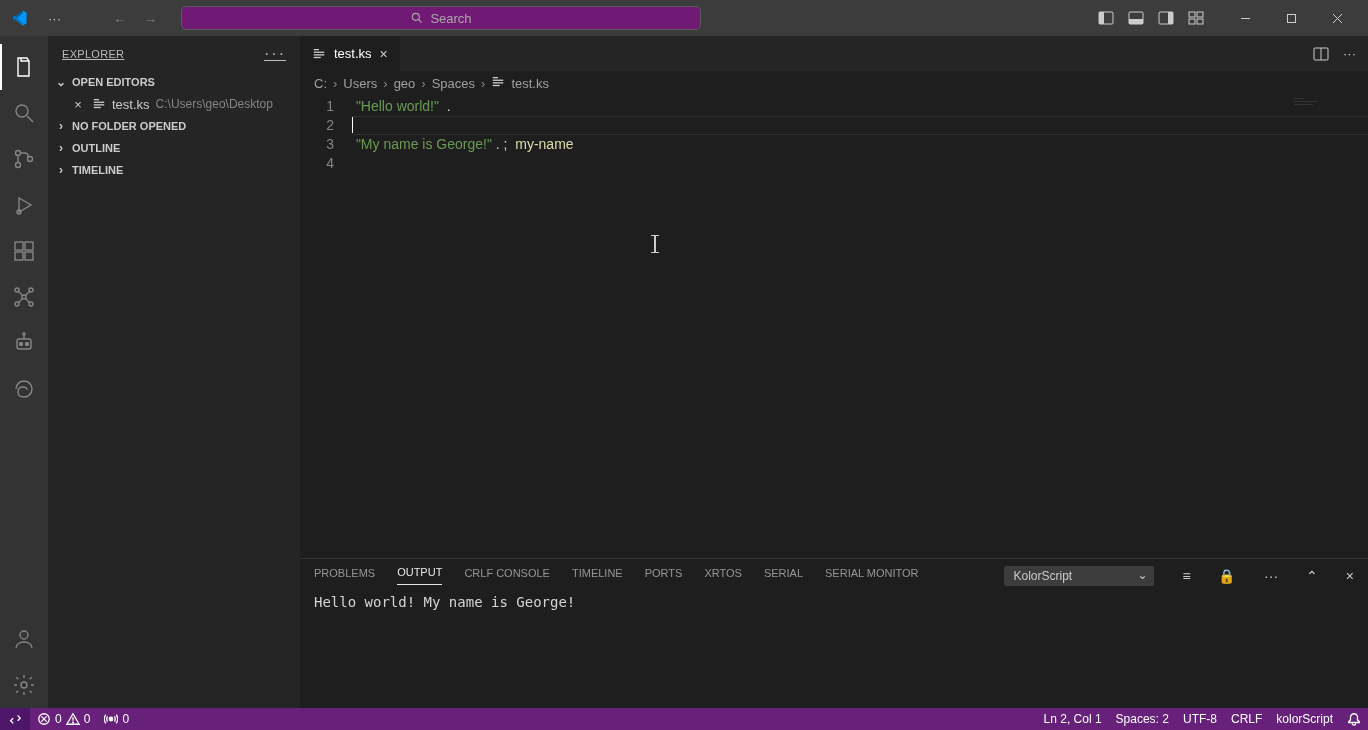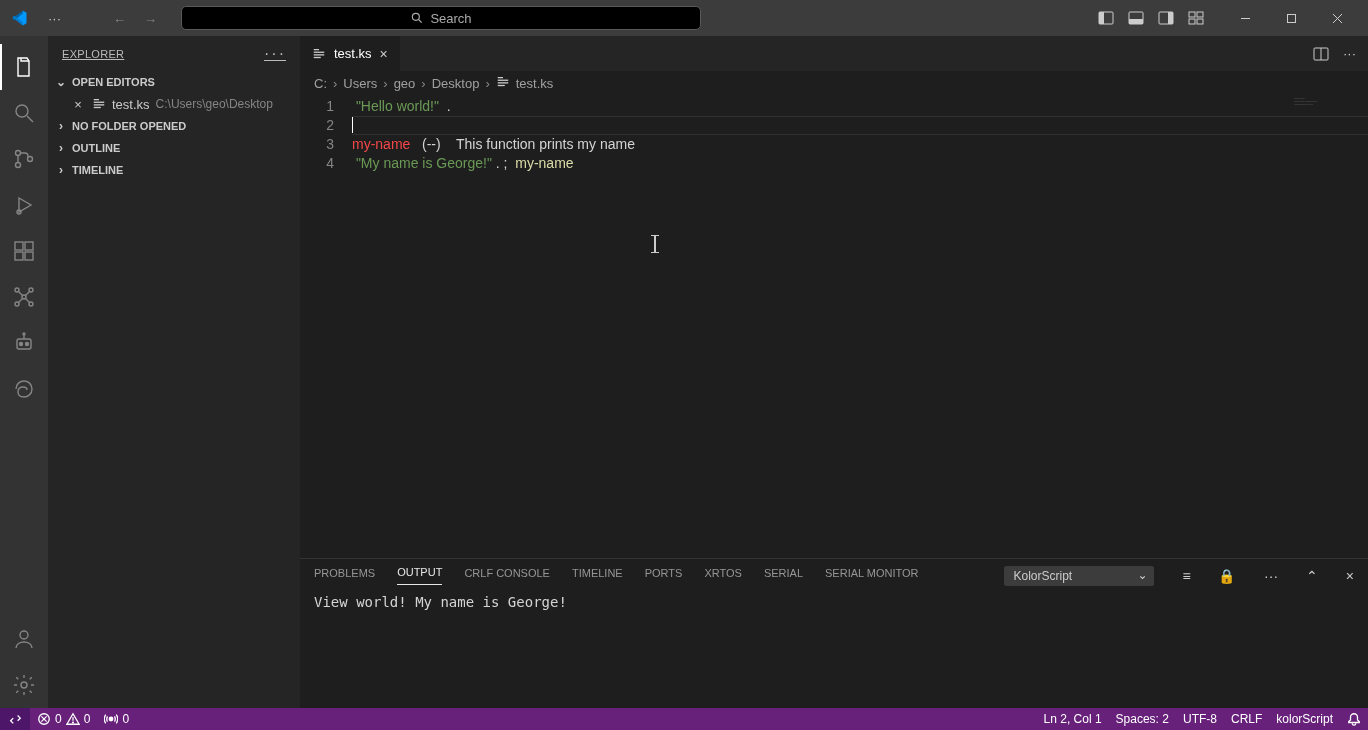--- a/index.html
+++ b/index.html
@@ -6,21 +6,21 @@
 html,body { width:1368px; height:730px; background:#1e1e1e; color:#ccc; overflow:hidden; font-size:13px; }
 .root { display:flex; flex-direction:column; height:100%; }
 
 
 .titlebar { height:36px; background:#3c3c3c; display:flex; align-items:center; padding:0 8px; gap:4px; }
 .titlebar .logo { width:18px; height:18px; margin:0 8px 0 2px; }
 .titlebar .menu-item { padding:4px 8px; cursor:pointer; color:#ccc; }
 .titlebar .dots { padding:4px 8px; color:#ccc; }
 .titlebar .nav { display:flex; gap:18px; margin-left:40px; color:#888; }
 .titlebar .nav span { cursor:pointer; }
-.titlebar .search { flex:0 0 520px; margin-left:20px; height:24px; background:#000000; border:1px solid #5a5a5a; border-radius:5px; display:flex; align-items:center; justify-content:center; gap:6px; color:#aaa; }
+.titlebar .search { flex:0 0 520px; margin-left:20px; height:24px; background:#701a75; border:1px solid #5a5a5a; border-radius:5px; display:flex; align-items:center; justify-content:center; gap:6px; color:#aaa; }
 .titlebar .spacer { flex:1; }
 .titlebar .layout-icons { display:flex; gap:14px; margin-right:14px; color:#ccc; }
 .titlebar .win-ctl { display:flex; gap:0; }
 .titlebar .win-ctl div { width:46px; height:36px; display:flex; align-items:center; justify-content:center; color:#ccc; cursor:pointer; }
 
 
 .mainrow { flex:1; display:flex; min-height:0; }
 
 
 .activitybar { width:48px; background:#333333; display:flex; flex-direction:column; align-items:center; padding-top:8px; }
@@ -286,21 +286,21 @@
         </div>
       </div>
 
       <div class="breadcrumbs" id="crumbs">
           <span class="crumb">C:</span>
           <span class="sep">›</span>
           <span class="crumb">Users</span>
           <span class="sep">›</span>
           <span class="crumb">geo</span>
           <span class="sep">›</span>
-          <span class="crumb">Desktop</span>
+          <span class="crumb">Spaces</span>
           <span class="sep">›</span>
           <span><svg class="ficon-svg" viewBox="0 0 16 16">
               <line x1="2" y1="3" x2="8" y2="3" stroke="#ccc" stroke-width="1.5"></line>
               <line x1="2" y1="6" x2="14" y2="6" stroke="#ccc" stroke-width="1.5"></line>
               <line x1="2" y1="9" x2="14" y2="9" stroke="#ccc" stroke-width="1.5"></line>
               <line x1="2" y1="12" x2="10" y2="12" stroke="#ccc" stroke-width="1.5"></line>
             </svg></span>
           <span class="crumb">test.ks</span>
         </div>
 
@@ -309,21 +309,20 @@
             <div>1</div>
             <div>2</div>
             <div>3</div>
             <div>4</div>
           </div>
         <div class="codelines" id="codelines">
           <div class="ibeam" style="left:302px; top:140px;"></div>
         <div class="linehl" style="top: 21px;"></div>
             <div class="line"><span class="tok-white"> </span><span class="tok-str">"Hello world!"</span><span class="tok-white">  .</span></div>
             <div class="line"></div>
-            <div class="line"><span class="tok-red">my-name</span><span class="tok-comment">   (--)    This function prints my name</span></div>
             <div class="line"><span class="tok-white"> </span><span class="tok-str">"My name is George!"</span><span class="tok-white"> . ;  </span><span class="tok-yellow">my-name</span></div>
             <div class="textcursor" style="left: 0px; top: 22px;"></div>
           </div>
         <div class="minimap">▬▬▬▬ ▬<br>▬▬▬ ▬▬ ▬▬▬▬▬▬<br>▬▬▬▬▬▬ ▬ ▬▬</div>
       </div>
 
       <div class="panel">
         <div class="p-tabs" id="ptabs">
         <div class="pt">PROBLEMS</div>
             <div class="pt active">OUTPUT</div>
@@ -334,21 +333,21 @@
             <div class="pt">SERIAL</div>
             <div class="pt">SERIAL MONITOR</div>
             <div class="p-spacer"></div>
             <div class="p-sel">KolorScript</div>
             <span class="p-icon" style="margin-left: 6px;">≡</span>
             <span class="p-icon" style="margin-left: 6px;">🔒</span>
             <span class="p-icon" style="margin-left: 6px;">···</span>
             <span class="p-icon" style="margin-left: 6px;">⌃</span>
             <span class="p-icon" style="margin-left: 6px;">×</span>
           </div>
-        <div class="p-out">View world! My name is George!</div>
+        <div class="p-out">Hello world! My name is George!</div>
       </div>
     </div>
 
   </div>
 
   <div class="statusbar">
     <div class="sb-item sb-remote">
       <svg viewBox="0 0 16 16">
           <path d="M4 6l-3 3 3 3M9 3l3 3-3 3" stroke="#fff" fill="none" stroke-width="1.5" transform="translate(2,1)"></path>
         </svg>

